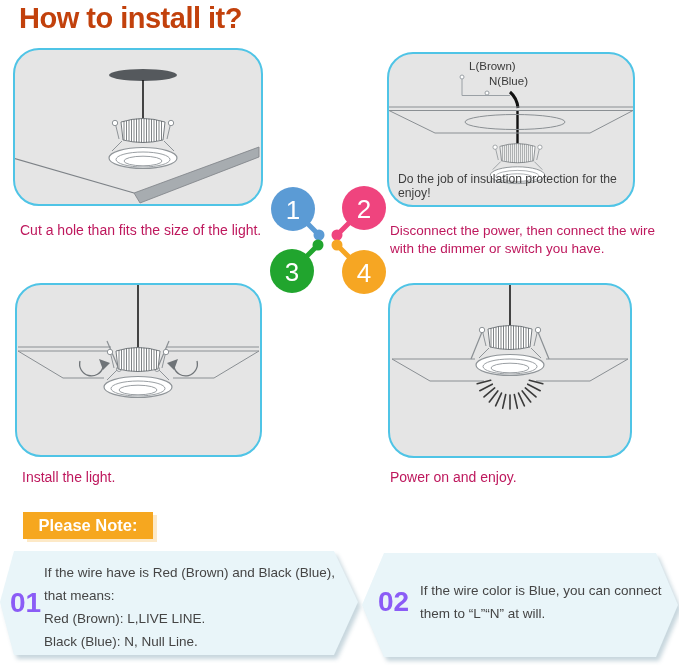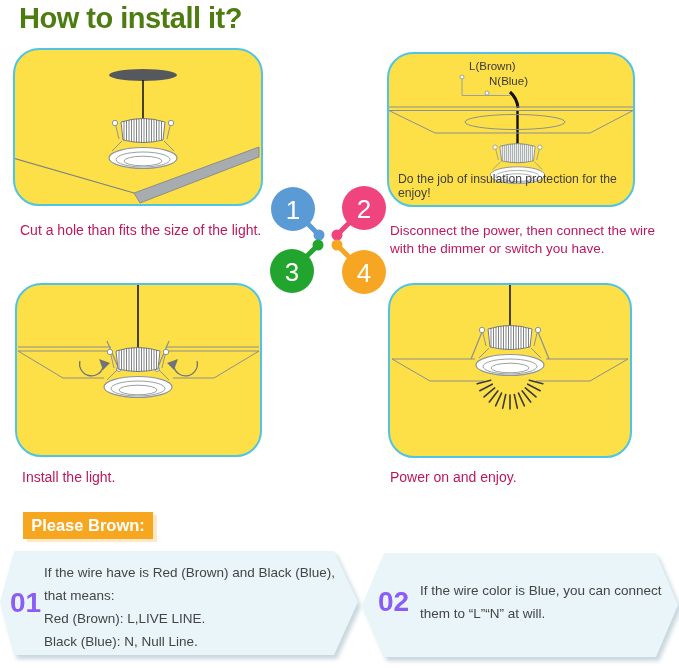--- a/index.html
+++ b/index.html
@@ -3,24 +3,24 @@
 <meta charset="utf-8">
 <style>
   html,body{margin:0;padding:0;}
   body{
     width:679px;height:668px;position:relative;overflow:hidden;
     background:#ffffff;font-family:"Liberation Sans",sans-serif;
     -webkit-font-smoothing:antialiased;
   }
   .title{
     position:absolute;left:19px;top:2px;
-    font-size:29px;font-weight:800;letter-spacing:-0.5px;color:#4d7c0f;
+    font-size:29px;font-weight:800;letter-spacing:-0.5px;color:#c2410c;
   }
   .panel{
-    position:absolute;background:#fde047;border:2px solid #4fc4e6;border-radius:26px;
+    position:absolute;background:#e5e5e5;border:2px solid #4fc4e6;border-radius:26px;
     box-sizing:border-box;overflow:hidden;
   }
   .panel svg{display:block;}
   #panel1{left:13px;top:48px;width:250px;height:158px;}
   #panel2{left:387px;top:52px;width:248px;height:155px;}
   #panel3{left:15px;top:283px;width:247px;height:174px;}
   #panel4{left:388px;top:283px;width:244px;height:175px;}
   .caption{
     position:absolute;color:#be185d;font-size:14px;line-height:17.5px;
   }
@@ -212,21 +212,21 @@
     </g>
     <g>
       <circle cx="99" cy="89" r="22" fill="#f6a623"></circle>
       <line x1="84" y1="74" x2="75" y2="65" stroke="#f6a623" stroke-width="5" stroke-linecap="round"></line>
       <circle cx="72" cy="62" r="5.5" fill="#f6a623"></circle>
       <text class="bubble-num" x="99" y="90" text-anchor="middle" dominant-baseline="central">4</text>
     </g>
   </svg>
 </div>
 
-<div class="banner">Please Brown:</div>
+<div class="banner">Please Note:</div>
 
 <div class="note-wrap" id="note1-wrap">
   <div class="note-shape" id="note1">
     <div class="note-number" style="left:20px;top:37px;">01</div>
     <div class="note-lines" style="left:54px;top:11px;">
       <div>If the wire have is Red (Brown) and Black (Blue),</div>
       <div>that means:</div>
       <div>Red (Brown): L,LIVE LINE.</div>
       <div>Black (Blue): N, Null Line.</div>
     </div>

